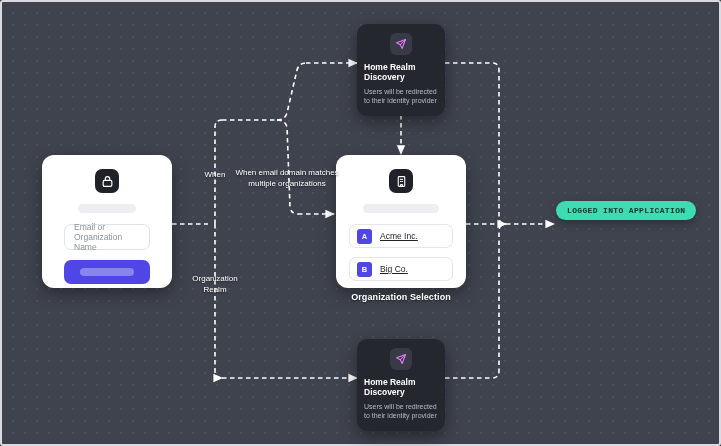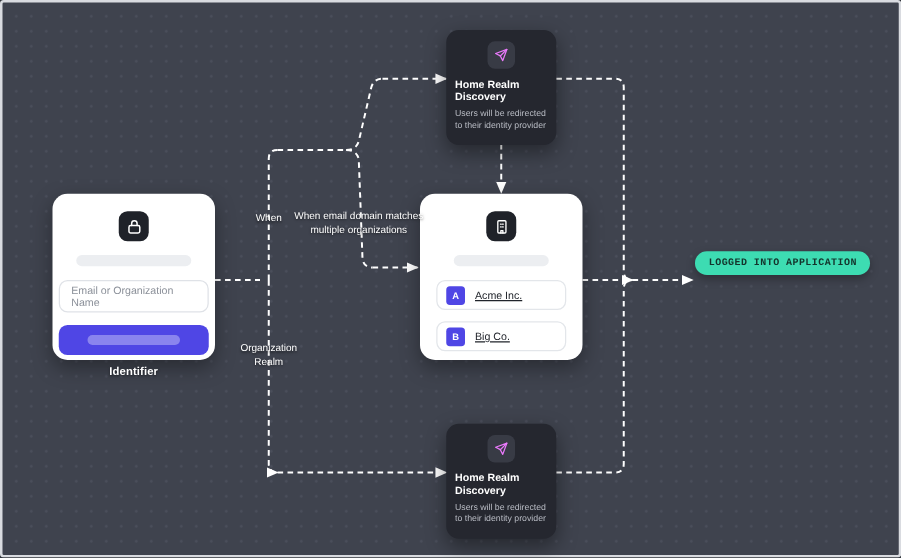--- a/index.html
+++ b/index.html
@@ -173,55 +173,55 @@
       <path d="M443,61 L490,61 Q497,61 497,68 L497,215 Q497,222 504,222"></path>
 
       <path d="M443,376 L490,376 Q497,376 497,369 L497,229 Q497,222 504,222"></path>
 
       <path d="M464,222 L504,222" marker-end="url(#arrow)"></path>
 
       <path d="M504,222 L552,222" marker-end="url(#arrow)"></path>
     </g>
   </svg>
 
-  <div class="card-white" style="left:40px; top:153px; width:130px; height:133px; padding:14px 5px;">
+  <div class="card-white" style="left:40px; top:153px; width:130px; height:133px; padding:14px 22px;">
     <div class="sq-icon">
       <svg width="13" height="13" viewBox="0 0 24 24" fill="none" stroke="#ffffff" stroke-width="2.2" stroke-linecap="round" stroke-linejoin="round">
         <rect x="4" y="10" width="16" height="11" rx="2.5"></rect>
         <path d="M8 10V7a4 4 0 0 1 8 0v3"></path>
       </svg>
     </div>
     <div class="skeleton-bar" style="margin:11px 14px 0;"></div>
     <div class="text-input" style="margin-top:11px;">
       <span>Email or Organization Name</span>
     </div>
     <div class="primary-btn" style="margin-top:10px;">
       <span></span>
     </div>
   </div>
-  <div class="node-label" style="left:40px; top:290px; width:130px;">Identifier</div>
 
   <div class="card-white" style="left:334px; top:153px; width:130px; height:133px; padding:14px 13px;">
     <div class="sq-icon">
       <svg width="13" height="13" viewBox="0 0 24 24" fill="none" stroke="#ffffff" stroke-width="2" stroke-linecap="round" stroke-linejoin="round">
         <rect x="6" y="3" width="12" height="18" rx="1.5"></rect>
         <path d="M10 8h1M13 8h1M10 12h1M13 12h1"></path>
         <path d="M10.5 21v-3.5h3V21"></path>
       </svg>
     </div>
     <div class="skeleton-bar" style="margin:11px 14px 0;"></div>
     <div class="org-row" style="margin-top:11px;">
       <span class="org-badge">A</span>
       <span class="org-name">Acme Inc.</span>
     </div>
     <div class="org-row" style="margin-top:9px;">
       <span class="org-badge">B</span>
       <span class="org-name">Big Co.</span>
     </div>
   </div>
+  <div class="node-label" style="left:334px; top:290px; width:130px;">Organization Selection</div>
 
   <div class="card-dark" style="left:355px; top:22px;">
     <div class="sq-icon">
       <svg width="12" height="12" viewBox="0 0 24 24" fill="none" stroke="#e879f9" stroke-width="2.1" stroke-linecap="round" stroke-linejoin="round">
         <path d="M21 3L10.5 13.5"></path>
         <path d="M21 3l-6.6 18-3.9-7.5L3 9.6 21 3z"></path>
       </svg>
     </div>
     <div class="hrd-title">Home Realm Discovery</div>
     <div class="hrd-desc">Users will be redirected to their identity provider</div>

